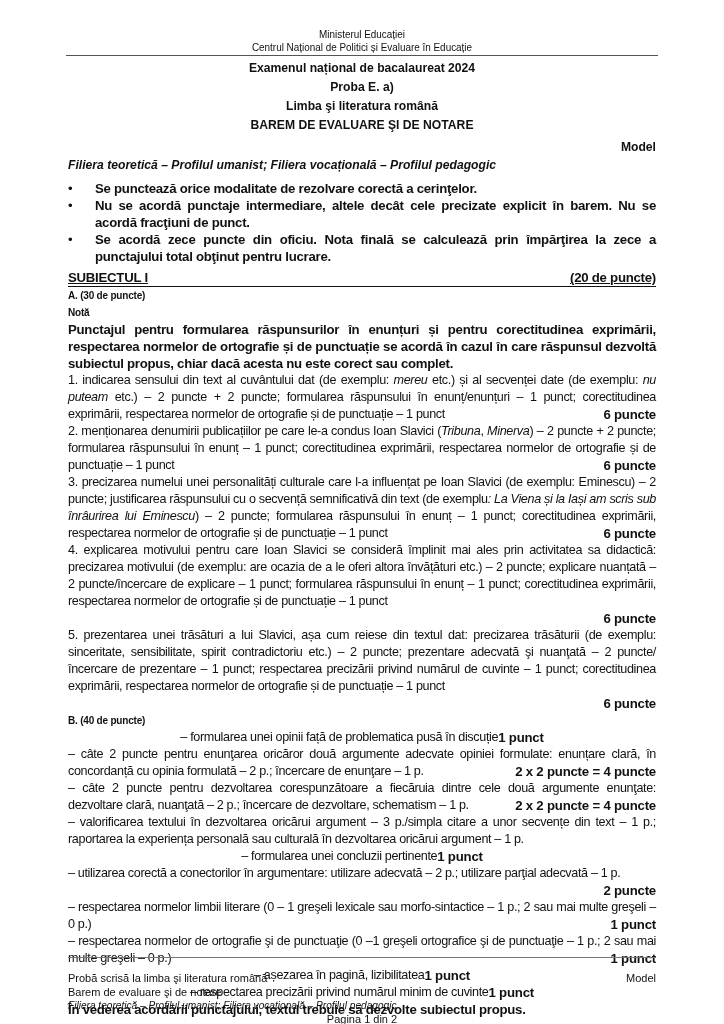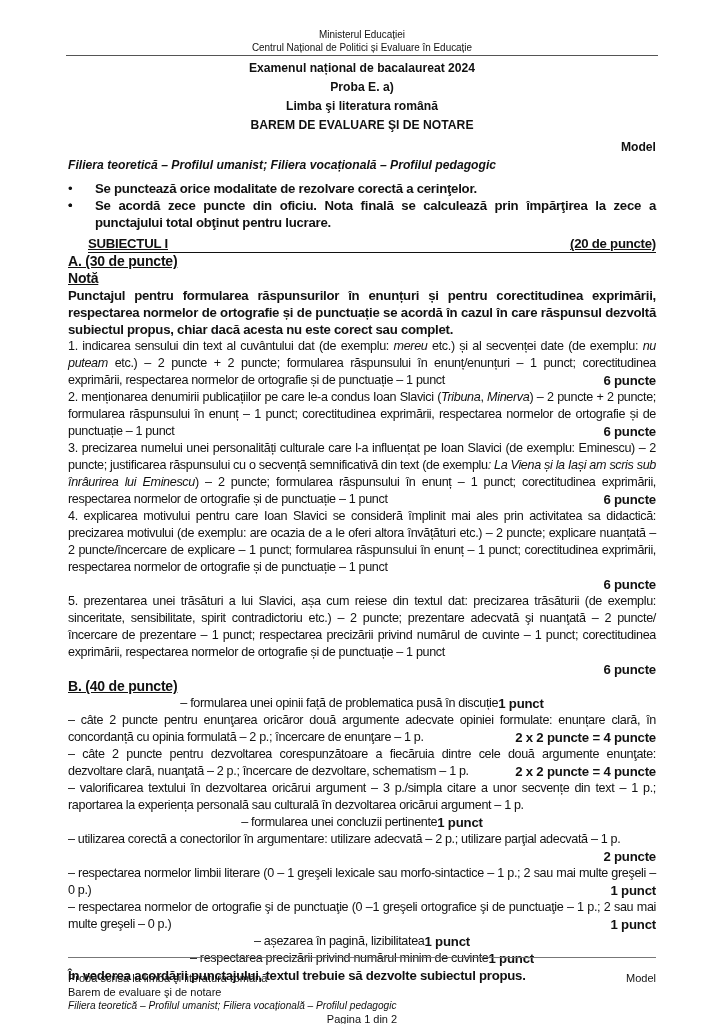--- a/index.html
+++ b/index.html
@@ -9,23 +9,23 @@
   .hdr-small { text-align: center; font-size: 11px; line-height: 13px; transform: scaleX(0.9); }
   #hdr1 { margin-top: 28px; }
   .hdr-rule { border: 0; border-top: 1px solid #555; margin: 1px -2px 0 -2px; }
   .title { text-align: center; font-weight: bold; font-size: 13.5px; line-height: 19px; transform: scaleX(0.9); }
   .title.first { margin-top: 2px; }
   .model-top { text-align: right; font-weight: bold; font-size: 13.5px; line-height: 18px; margin-top: 4px; transform: scaleX(0.9); transform-origin: right; }
   .filiera { font-weight: bold; font-style: italic; font-size: 13.5px; line-height: 18px; transform: scaleX(0.9); transform-origin: left; white-space: nowrap; }
   ul.rules { margin: 6px 0 0 0; padding: 0; list-style: none; }
   ul.rules li { position: relative; padding-left: 27px; font-weight: bold; font-size: 13.2px; line-height: 17px; text-align: justify; letter-spacing: -0.25px; }
   ul.rules li .bullet { position: absolute; left: 0; top: 0; font-weight: normal; }
-  .subiect { display: flex; justify-content: space-between; font-weight: bold; font-size: 13.2px; line-height: 16px; text-decoration: underline; border-bottom: 1.5px solid #111; margin-top: 5px; letter-spacing: -0.25px; margin-left: 20px; }
+  .subiect { display: flex; justify-content: space-between; font-weight: bold; font-size: 13.2px; line-height: 16px; text-decoration: underline; border-bottom: 1.5px solid #111; margin-top: 5px; letter-spacing: -0.25px; }
   .subiect span { text-decoration: underline; }
-  .sec { font-weight: bold; font-size: 14px; line-height: 17px; letter-spacing: -0.2px; text-decoration: underline; }
+  .sec { font-weight: bold; font-size: 10px; line-height: 17px; letter-spacing: -0.2px; }
   .nota-body { font-weight: bold; font-size: 13.2px; line-height: 17px; text-align: justify; letter-spacing: -0.25px; }
   .item { font-size: 12.6px; line-height: 17px; text-align: justify; letter-spacing: -0.35px; }
   .item i { font-style: italic; }
   .score { float: right; font-weight: bold; font-size: 13.2px; letter-spacing: -0.2px; }
   .score-line { text-align: right; font-weight: bold; font-size: 13.2px; line-height: 17px; letter-spacing: -0.2px; }
   .row { display: flex; justify-content: center; font-size: 12.6px; line-height: 17px; letter-spacing: -0.35px; }
   .row b { font-size: 13.2px; letter-spacing: -0.2px; }
   .final-note { font-weight: bold; font-size: 13.2px; line-height: 17px; letter-spacing: -0.25px; }
   .footer { position: absolute; left: 68px; top: 957px; width: 588px; border-top: 1px solid #777; font-size: 11px; line-height: 13.5px; padding-top: 14px; }
   .footer .f-row { display: flex; justify-content: space-between; }
@@ -45,21 +45,21 @@
   <div class="title first">Examenul național de bacalaureat 2024</div>
   <div class="title">Proba E. a)</div>
   <div class="title">Limba şi literatura română</div>
   <div class="title">BAREM DE EVALUARE ŞI DE NOTARE</div>
 
   <div class="model-top">Model</div>
   <div class="filiera">Filiera teoretică – Profilul umanist; Filiera vocațională – Profilul pedagogic</div>
 
   <ul class="rules">
     <li><span class="bullet">•</span><span>Se punctează orice modalitate de rezolvare corectă a cerinţelor.</span></li>
-    <li><span class="bullet">•</span></li>
+    <li><span class="bullet">•</span><span>Nu se acordă punctaje intermediare, altele decât cele precizate explicit în barem. Nu se acordă fracţiuni de punct.</span></li>
     <li><span class="bullet">•</span><span>Se acordă zece puncte din oficiu. Nota finală se calculează prin împărţirea la zece a punctajului total obţinut pentru lucrare.</span></li>
   </ul>
 
   <div class="subiect">
     <span>SUBIECTUL I</span>
     <span>(20 de puncte)</span>
   </div>
 
   <div class="sec">A. (30 de puncte)</div>
   <div class="sec">Notă</div>

